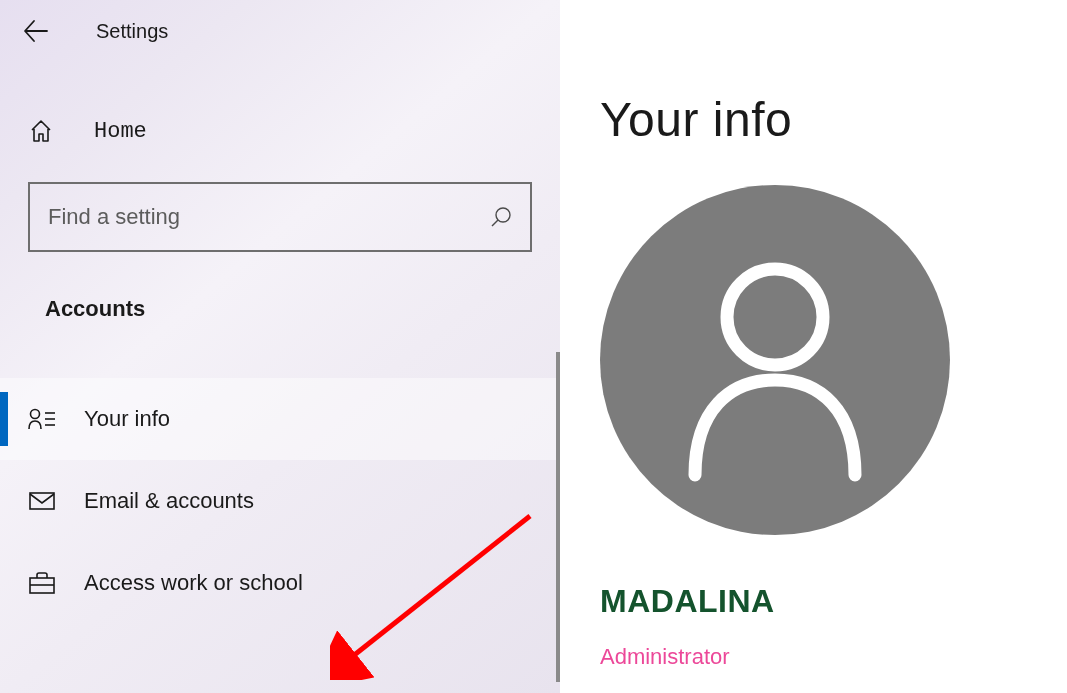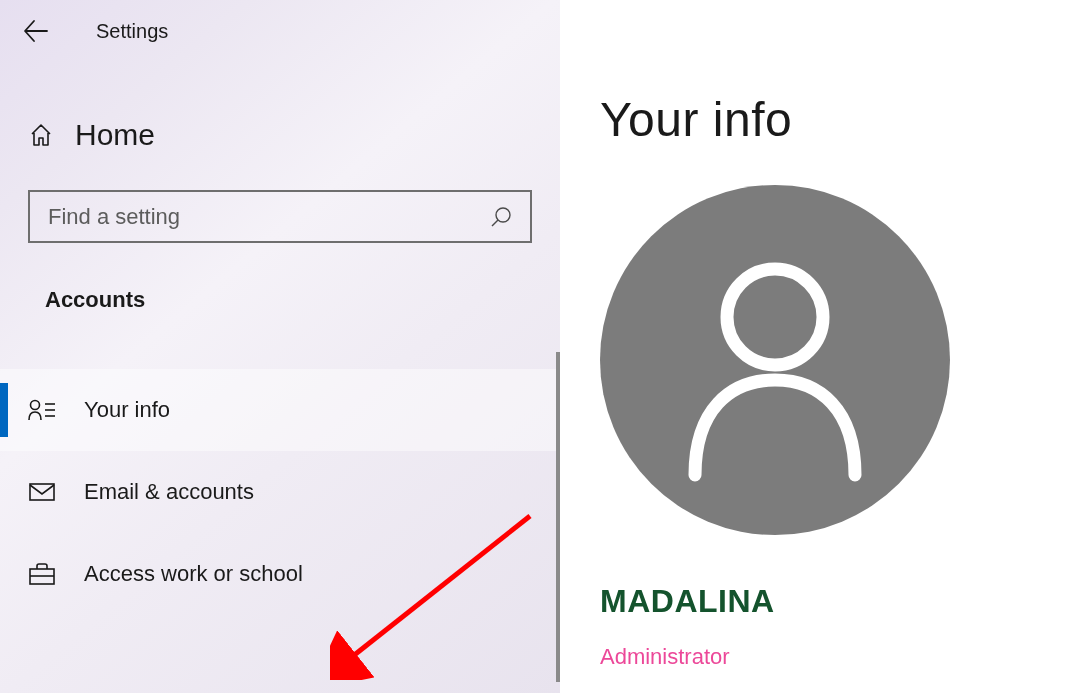--- a/index.html
+++ b/index.html
@@ -32,27 +32,28 @@
     margin-left: 48px;
   }
   .home-row {
     display: flex;
     align-items: center;
     padding: 0 0 0 28px;
     margin-top: 74px;
     cursor: pointer;
   }
   .home-label {
-    font-size: 30px;
-    margin-left: 21px;
-    color: #1a1a1a;
+    font-size: 22px;
+    margin-left: 40px;
+    color: #1a1a1a;
+    font-family: Liberation Mono, monospace;
   }
   .search-box {
     margin: 38px 28px 0 28px;
-    height: 53px;
+    height: 70px;
     border: 2px solid #6e6e6e;
     display: flex;
     align-items: center;
     padding: 0 18px;
     background: transparent;
   }
   .search-input {
     flex: 1;
     border: none;
     background: transparent;

